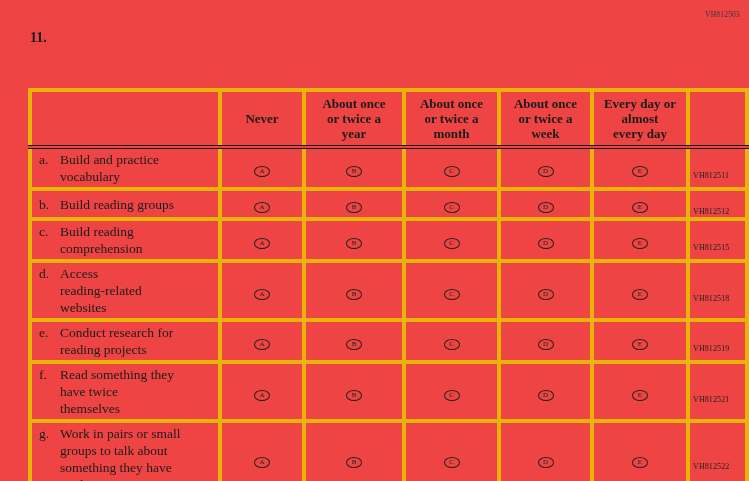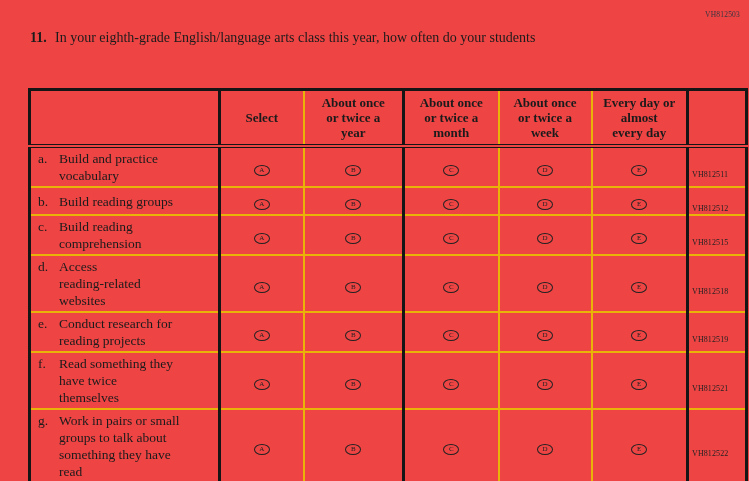--- a/index.html
+++ b/index.html
@@ -28,21 +28,21 @@
   .qline{display:block;}
   .bold{font-weight:bold;}
   
   table.survey{
     position:absolute;left:28px;top:88px;
     width:717px;
     border-collapse:collapse;table-layout:fixed;
     border:3px solid #151515;
   }
   .survey th,.survey td{
-    border:2px solid #eab308;
+    border:4px solid #eab308;
     padding:2px 3px;
     overflow:hidden;
   }
   .survey thead th{
     border-bottom:4px double #151515;
     font-weight:bold;font-size:13px;line-height:15px;
     text-align:center;vertical-align:middle;
     padding:4px 1px;
   }
   .thick-r{border-right:3px solid #151515 !important;}
@@ -80,39 +80,38 @@
 <body>
 
 <div class="page">
 
   <div class="page-code">VH812503</div>
 
   <div class="question">
     <div class="qrow">
       <span class="qnum">11.</span>
       <span class="qtext">
-        <span class="qline">In your eighth-grade English/language arts class this year, how often do your students</span>
       </span>
     </div>
   </div>
 
   <table class="survey">
     <colgroup>
       <col style="width:190px">
         <col style="width:84px">
         <col style="width:100px">
         <col style="width:95px">
         <col style="width:93px">
         <col style="width:96px">
         <col style="width:59px">
     </colgroup>
     <thead>
       <tr class="hdr">
         <th class="thick-r"></th>
-        <th class="pre">Select</th>
+        <th class="pre">Never</th>
         <th class="pre thick-r">About once
 or twice a
 year</th>
         <th class="pre">About once
 or twice a
 month</th>
         <th class="pre">About once
 or twice a
 week</th>
         <th class="pre thick-r">Every day or

